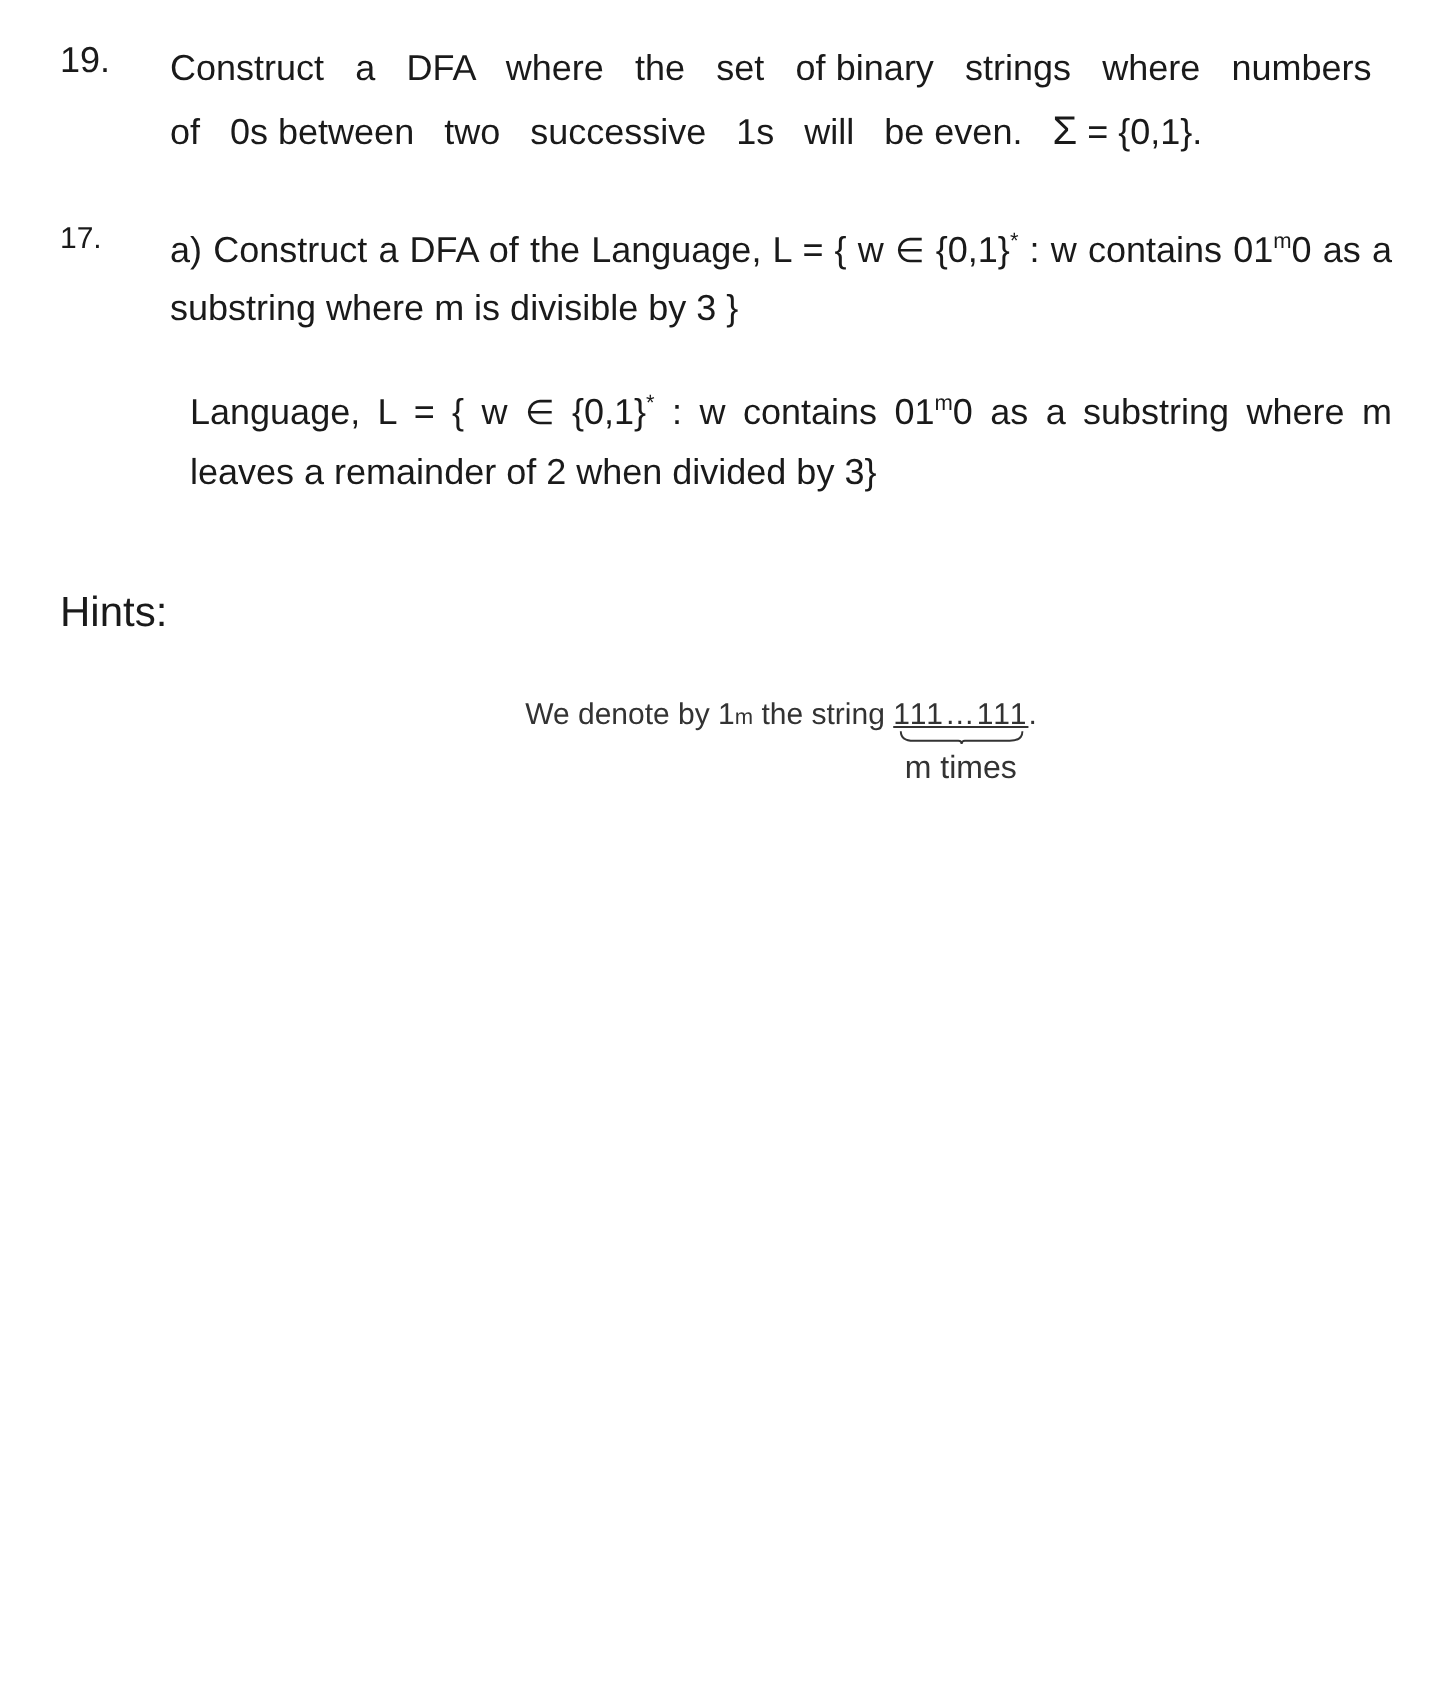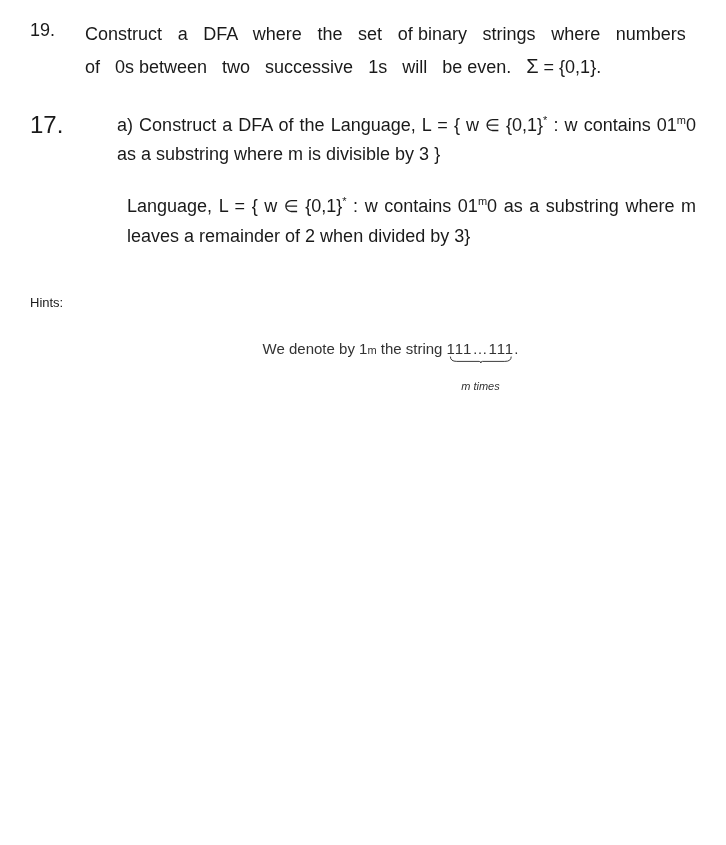--- a/index.html
+++ b/index.html
@@ -45,27 +45,26 @@
       display: block;
       margin-bottom: 28px;
     }
 
     .p17-header {
       display: flex;
     }
 
     .p17-number {
       min-width: 55px;
-      font-size: 24px;
+      font-size: 15px;
       flex-shrink: 0;
     }
 
     .p17-content {
       flex: 1;
-      margin-left: 32px;
     }
 
     .p17-part-a {
       line-height: 1.65;
       font-size: 18px;
       text-align: justify;
       margin-bottom: 22px;
     }
 
     .p17-part-b {
@@ -83,21 +82,21 @@
 
     .sigma {
       font-size: 20px;
     }
 
     .hints-section {
       margin-top: 30px;
     }
 
     .hints-label {
-      font-size: 13px;
+      font-size: 21px;
       font-weight: normal;
       margin-bottom: 30px;
       margin-top: 44px;
     }
 
     .hint-content {
       padding-left: 55px;
       font-size: 15px;
       color: #333;
       text-align: left;
@@ -128,24 +127,23 @@
     }
 
     .underbrace-symbol {
       width: 100%;
       height: 8px;
       position: relative;
       margin-top: -2px;
     }
 
     .underbrace-label {
-      font-size: 11px;
+      font-size: 16px;
       color: #333;
-      margin-top: 17px;
-      font-style: italic;
+      margin-top: 4px;
     }
 
     .part-or {
       margin-bottom: 6px;
     }
 
     .elem-symbol {
       font-size: 17px;
     }
   </style>
@@ -190,21 +188,21 @@
     <div class="hints-label">Hints:</div>
 
     <div class="hint-content">
       <div class="hint-row">
         <span class="hint-formula">
           <span>We denote by 1</span>
             <sup>m</sup>
           <span>&nbsp;the string&nbsp;</span>
           <span class="underbrace-wrapper">
             <span class="underbrace-text">
-              <span style=" margin-top: 20px;">111…111</span>
+              <span style="text-decoration: underline; margin-top: 20px;">111…111</span>
             </span>
             <svg class="underbrace-symbol" viewBox="0 0 80 10" xmlns="http://www.w3.org/2000/svg" width="80" height="10">
               <path d="M2,2 Q2,8 10,8 L38,8 Q40,8 40,10 Q40,8 42,8 L70,8 Q78,8 78,2" stroke="#333" stroke-width="1.2" fill="none"></path>
             </svg>
             <span class="underbrace-label">m times</span>
           </span>
           <span>.</span>
         </span>
       </div>
     </div>

